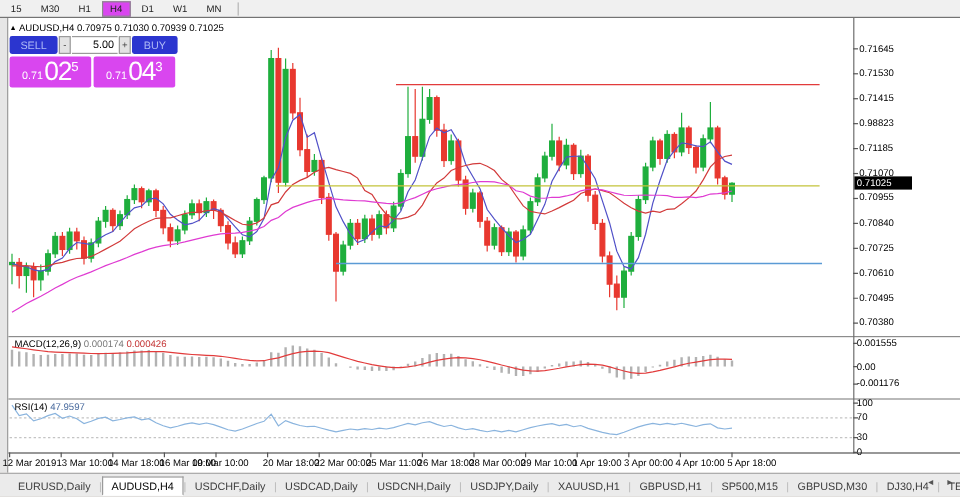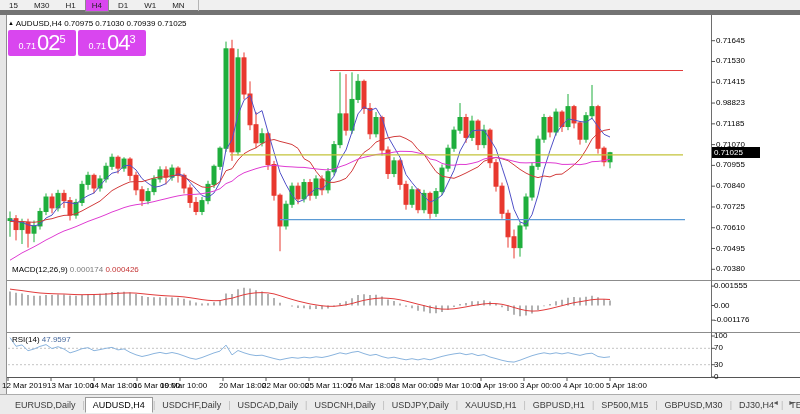--- a/index.html
+++ b/index.html
@@ -1,20 +1,20 @@
 <!DOCTYPE html>
 <html><head>
 <meta charset="utf-8">
 <style>
   html,body{margin:0;padding:0;width:800px;height:414px;overflow:hidden;
     font-family:"Liberation Sans",sans-serif;background:#d4d0c8;}
   #stage{position:relative;width:800px;height:414px;background:#d4d0c8;}
   
   #toolbar{position:absolute;left:0;top:0;width:800px;height:15px;background:#f0f0f0;
-    border-bottom:5px solid #737373;display:flex;align-items:center;gap:2px;padding-left:2px;box-sizing:border-box;}
+    border-bottom:1px solid #737373;display:flex;align-items:center;gap:2px;padding-left:2px;box-sizing:border-box;}
   .tf-btn{font-size:8px;color:#222;padding:1px 6px;border:1px solid transparent;cursor:default;}
   .tf-btn.active{border:1px solid #8a8a8a;background:#d946ef;}
   .tf-sep{width:1px;height:11px;background:#b5b5b5;margin-left:4px;}
   
   #left-gutter{position:absolute;left:0;top:15px;width:7px;height:379px;background:#e6e6e6;border-right:1px solid #909090;box-sizing:border-box;}
   #chart-bg{position:absolute;left:7px;top:15px;width:793px;height:379px;background:#ffffff;}
   .hsep{position:absolute;left:7px;width:793px;height:1px;background:#8c8c8c;}
   #vaxis-line{position:absolute;left:711px;top:15px;width:1px;height:363px;background:#6e6e6e;}
   #chart-area{position:absolute;left:7px;top:15px;width:704px;height:363px;}
   svg{position:absolute;left:0;top:0;pointer-events:none;}
@@ -66,34 +66,41 @@
 
   <div id="left-gutter"></div>
   <div id="chart-bg"></div>
   <div class="hsep" style="top:280px"></div>
   <div class="hsep" style="top:332px"></div>
   <div class="hsep" style="top:377px;background:#555"></div>
   <div id="vaxis-line"></div>
 
   <div id="chart-area"></div>
 
-  <div class="ind-label" style="left:12px;top:265px">
+  <div class="ind-label" style="left:12px;top:282px">
     <span>MACD(12,26,9)</span>
     <span class="ind-val-gray">0.000174</span>
     <span class="ind-val-red">0.000426</span>
   </div>
   <div class="ind-label" style="left:12px;top:335px">
     <span>RSI(14)</span>
     <span class="ind-val-blue">47.9597</span>
   </div>
 
   <div id="trade">
     <div id="trade-header">
       <span class="tri">▲</span>
       <span>AUDUSD,H4 0.70975 0.71030 0.70939 0.71025</span>
+    </div>
+    <div id="trade-row">
+      <div id="sell-btn" class="trade-btn">SELL</div>
+      <div class="spin-btn">-</div>
+      <div id="lot-field">5.00</div>
+      <div class="spin-btn">+</div>
+      <div id="buy-btn" class="trade-btn">BUY</div>
     </div>
     <div id="price-row">
       <div class="price-panel">
         <span class="pp-small">0.71</span>
         <span class="pp-big">02</span>
         <span class="pp-sup">5</span>
       </div>
       <div class="price-panel">
         <span class="pp-small">0.71</span>
         <span class="pp-big">04</span>

